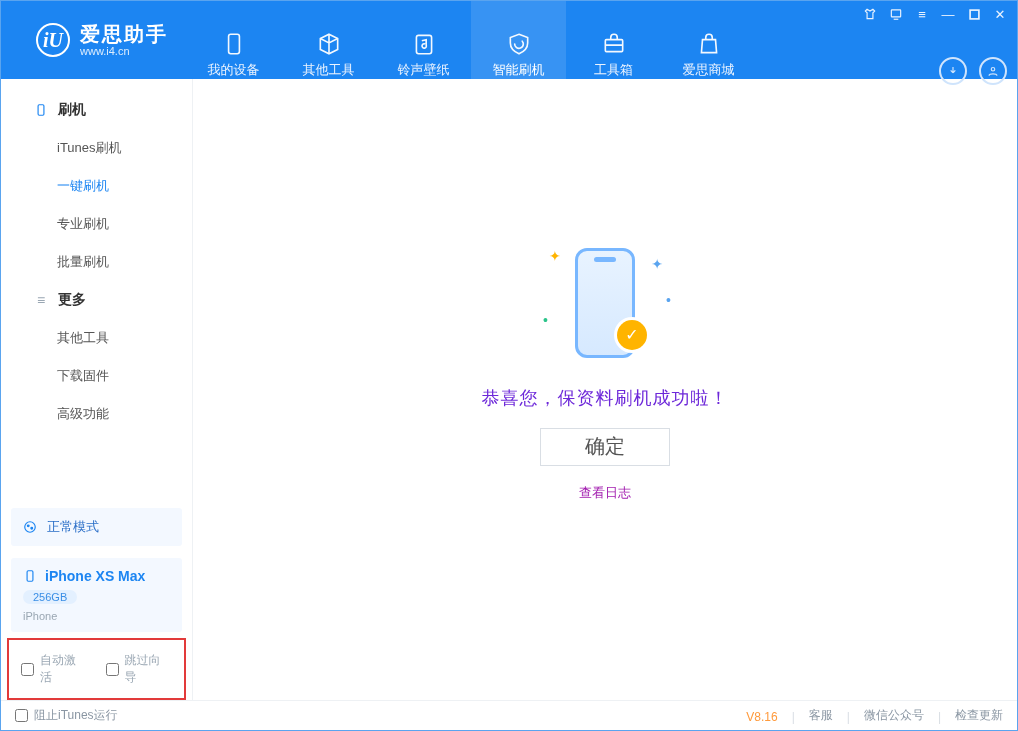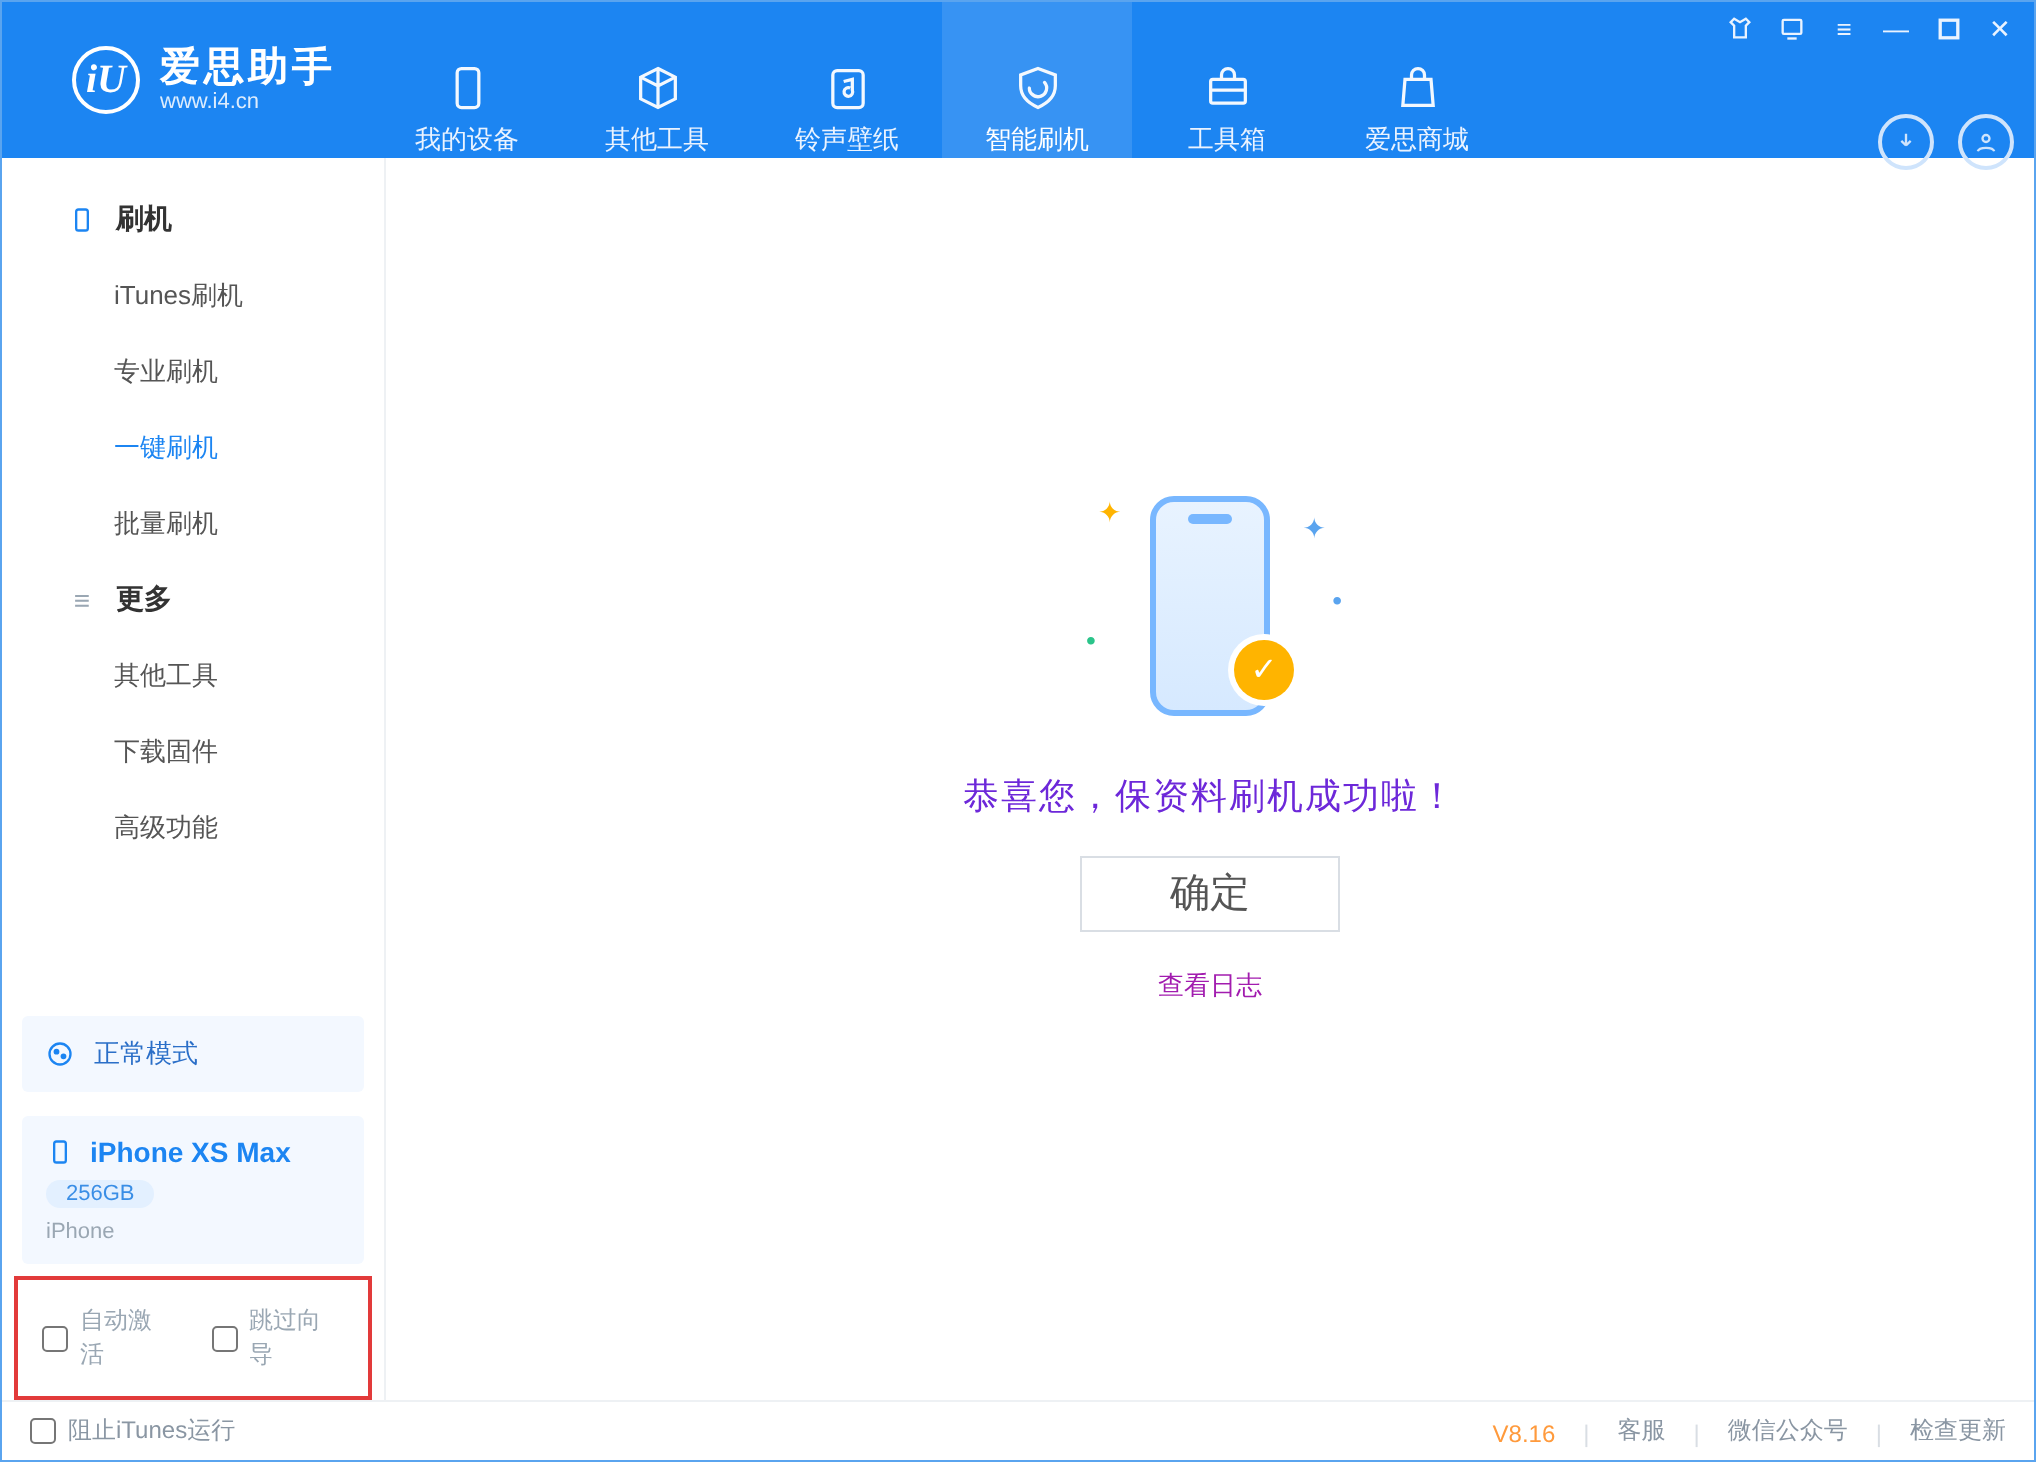--- a/index.html
+++ b/index.html
@@ -163,22 +163,22 @@
     <div class="nav">
       <div class="group-head">
         <span class="gicon">
             <svg width="14" height="14" viewBox="0 0 24 24" fill="none" stroke="#1c85f2" stroke-width="2">
               <rect x="7" y="3" width="10" height="18" rx="2"></rect>
             </svg>
           </span>
         <span>刷机</span>
       </div>
       <div class="nav-item">iTunes刷机</div>
+      <div class="nav-item active">一键刷机</div>
       <div class="nav-item">专业刷机</div>
-      <div class="nav-item active">一键刷机</div>
       <div class="nav-item">批量刷机</div>
 
       <div class="group-head">
         <span class="gicon" style="color:#9aa7b3">≡</span>
         <span>更多</span>
       </div>
       <div class="nav-item">其他工具</div>
       <div class="nav-item">下载固件</div>
       <div class="nav-item">高级功能</div>
     </div>

